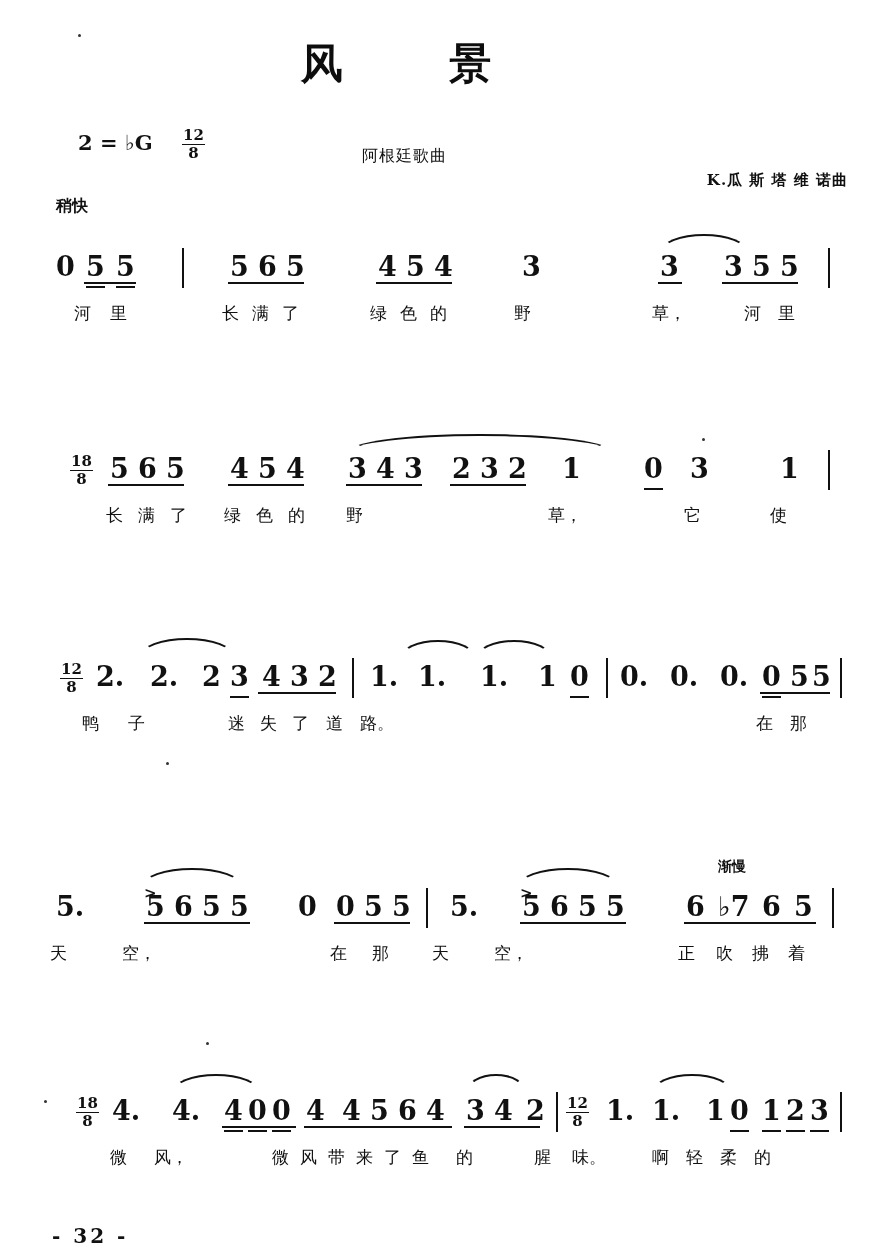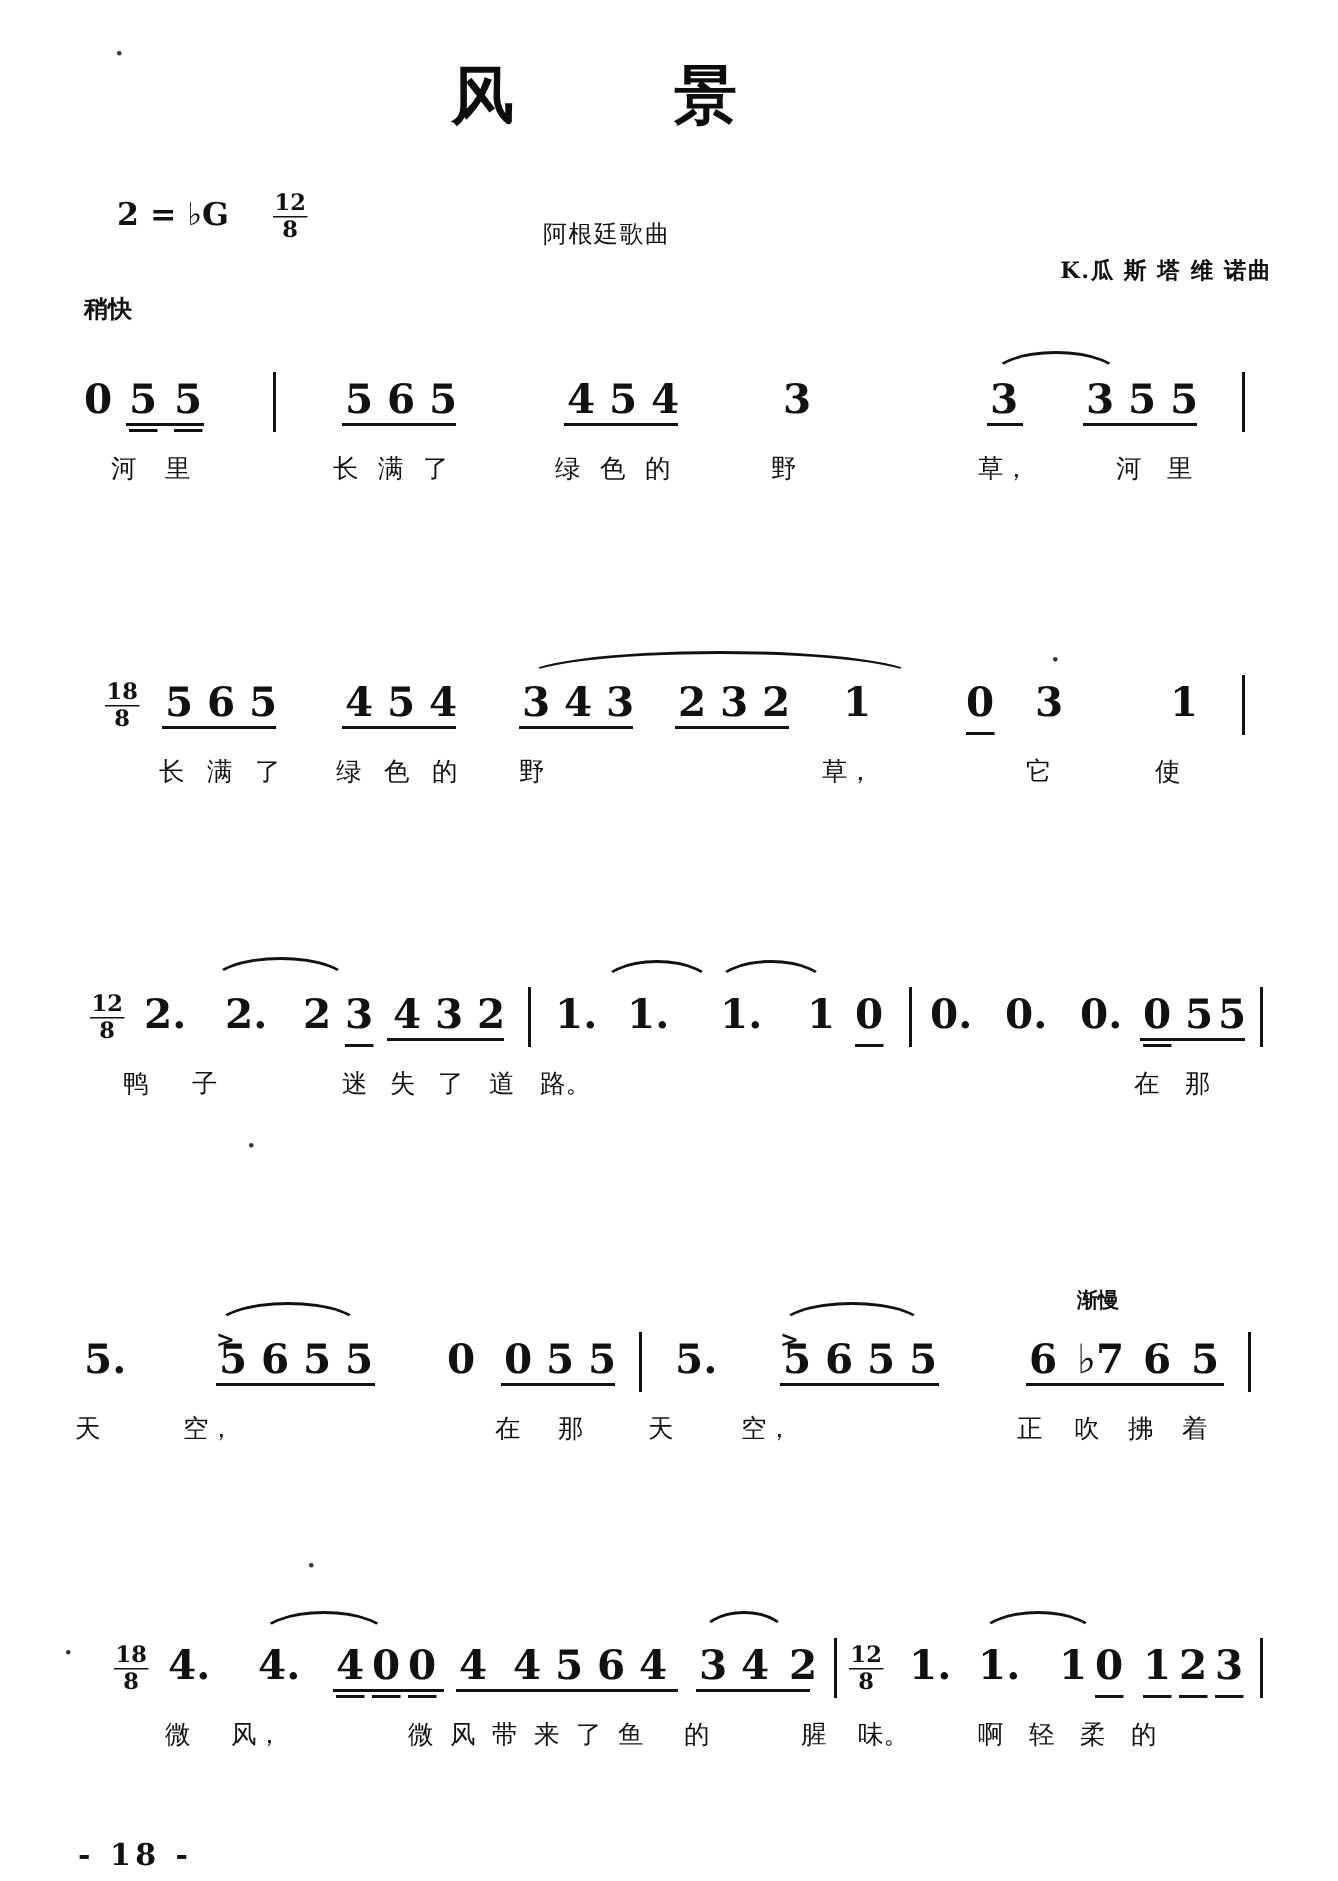--- a/index.html
+++ b/index.html
@@ -469,20 +469,20 @@
       <span class="ly" style="left:456px;">的</span>
       <span class="ly" style="left:534px;">腥</span>
       <span class="ly" style="left:572px;">味。</span>
       <span class="ly" style="left:652px;">啊</span>
       <span class="ly" style="left:686px;">轻</span>
       <span class="ly" style="left:720px;">柔</span>
       <span class="ly" style="left:754px;">的</span>
     </div>
   </div>
 
-  <div class="pagenum">- 18 -</div>
+  <div class="pagenum">- 32 -</div>
 
   <div class="speck" style="left:78px; top:34px;"></div>
   <div class="speck" style="left:702px; top:438px;"></div>
   <div class="speck" style="left:166px; top:762px;"></div>
   <div class="speck" style="left:206px; top:1042px;"></div>
   <div class="speck" style="left:44px; top:1100px;"></div>
 </div>
 
 </body></html>

